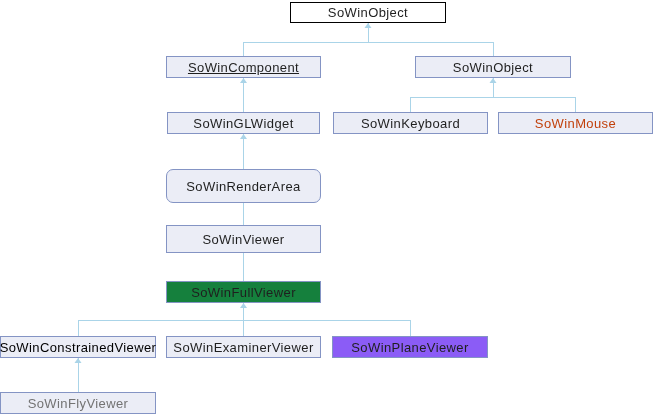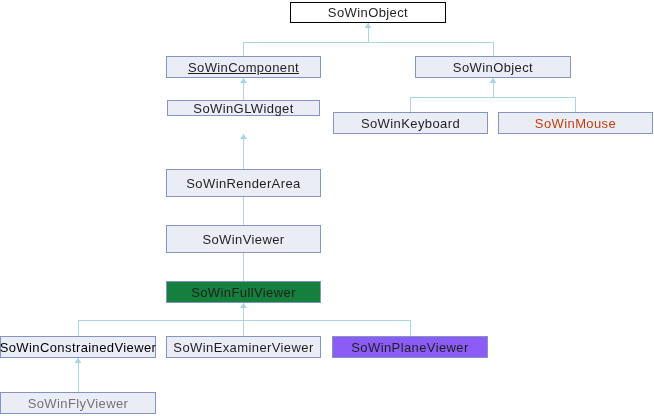--- a/index.html
+++ b/index.html
@@ -68,24 +68,24 @@
       <line x1="78" y1="320" x2="78" y2="336" stroke="#aad4e8" stroke-width="1" shape-rendering="crispEdges"></line>
       <line x1="243.5" y1="320" x2="243.5" y2="336" stroke="#aad4e8" stroke-width="1" shape-rendering="crispEdges"></line>
       <line x1="410" y1="320" x2="410" y2="336" stroke="#aad4e8" stroke-width="1" shape-rendering="crispEdges"></line>
       <line x1="78" y1="358" x2="78" y2="392" stroke="#aad4e8" stroke-width="1" shape-rendering="crispEdges"></line>
       <polygon points="78,358 74.5,363 81.5,363" fill="#aad4e8"></polygon>
     </svg>
   <div id="nodes">
       <div class="node root" style="left: 290px; top: 2px; width: 156px; height: 21px; background: rgb(255, 255, 255); border-color: rgb(0, 0, 0); color: rgb(31, 31, 31);">SoWinObject</div>
       <div class="node" style="left: 166px; top: 56px; width: 155px; height: 22px; background: rgb(235, 237, 246); border-color: rgb(132, 148, 196); color: rgb(31, 31, 31); text-decoration: underline;">SoWinComponent</div>
       <div class="node" style="left: 415px; top: 56px; width: 156px; height: 22px; background: rgb(235, 237, 246); border-color: rgb(132, 148, 196); color: rgb(31, 31, 31);">SoWinObject</div>
-      <div class="node" style="left: 167px; top: 100px; width: 153px; height: 16px; background: rgb(235, 237, 246); border-color: rgb(132, 148, 196); color: rgb(31, 31, 31);">SoWinGLWidget</div>
+      <div class="node" style="left: 167px; top: 112px; width: 153px; height: 22px; background: rgb(235, 237, 246); border-color: rgb(132, 148, 196); color: rgb(31, 31, 31);">SoWinGLWidget</div>
       <div class="node" style="left: 333px; top: 112px; width: 155px; height: 22px; background: rgb(235, 237, 246); border-color: rgb(132, 148, 196); color: rgb(31, 31, 31);">SoWinKeyboard</div>
       <div class="node" style="left: 498px; top: 112px; width: 155px; height: 22px; background: rgb(235, 237, 246); border-color: rgb(132, 148, 196); color: #c2410c;">SoWinMouse</div>
-      <div class="node" style="left: 166px; top: 169px; width: 155px; height: 28px; background: rgb(235, 237, 246); border-color: rgb(132, 148, 196); color: rgb(31, 31, 31);">SoWinRenderArea</div>
+      <div class="node" style="left: 166px; top: 169px; width: 155px; height: 34px; background: rgb(235, 237, 246); border-color: rgb(132, 148, 196); color: rgb(31, 31, 31); border-radius: 7px;">SoWinRenderArea</div>
       <div class="node" style="left: 166px; top: 225px; width: 155px; height: 28px; background: rgb(235, 237, 246); border-color: rgb(132, 148, 196); color: rgb(31, 31, 31);">SoWinViewer</div>
       <div class="node" style="left: 166px; top: 281px; width: 155px; height: 22px; background: #15803d; border-color: rgb(132, 148, 196); color: rgb(31, 31, 31);">SoWinFullViewer</div>
       <div class="node" style="left: 0px; top: 336px; width: 156px; height: 22px; background: rgb(235, 237, 246); border-color: rgb(132, 148, 196); color: #000000;">SoWinConstrainedViewer</div>
       <div class="node" style="left: 166px; top: 336px; width: 155px; height: 22px; background: rgb(235, 237, 246); border-color: rgb(132, 148, 196); color: rgb(31, 31, 31);">SoWinExaminerViewer</div>
       <div class="node" style="left: 332px; top: 336px; width: 156px; height: 22px; background: #8b5cf6; border-color: rgb(132, 148, 196); color: rgb(31, 31, 31);">SoWinPlaneViewer</div>
       <div class="node" style="left: 0px; top: 392px; width: 156px; height: 22px; background: rgb(235, 237, 246); border-color: rgb(132, 148, 196); color: #737373;">SoWinFlyViewer</div>
     </div>
 </div>
 
 </body></html>

